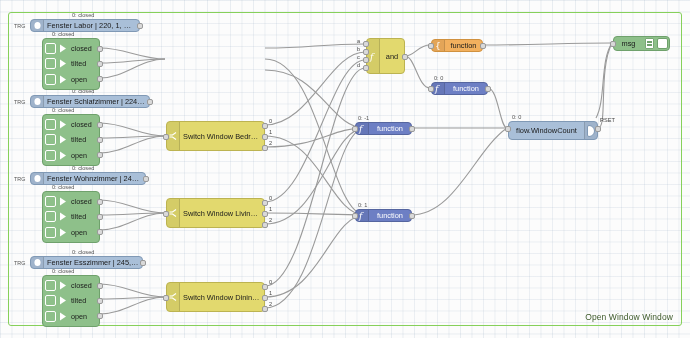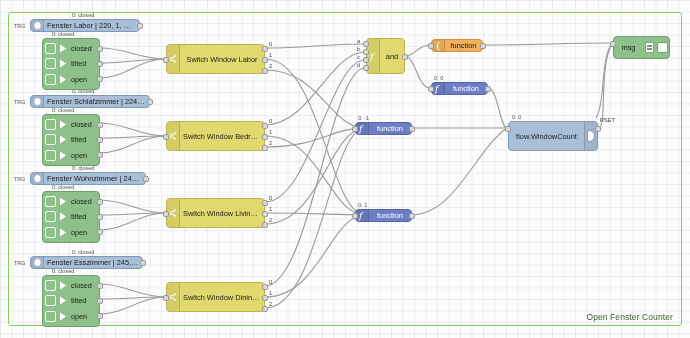--- a/index.html
+++ b/index.html
@@ -170,21 +170,21 @@
     border: 1px solid #8099b5;
     border-radius: 2px 6px 6px 2px;
   }
 </style>
 </head>
 <body>
 
 <div id="canvas">
 
   <div id="group">
-    <div id="group-label">Open Fenster Counter</div>
+    <div id="group-label">Open Window Window</div>
   </div>
 
   <svg id="wires" viewBox="0 0 690 338" xmlns="http://www.w3.org/2000/svg">
     <g fill="none" stroke="#9a9a9a" stroke-width="1.1">
 
       <path d="M100,48 C125,48 140,59 165,59"></path>
       <path d="M100,63 C125,63 140,59 165,59"></path>
       <path d="M100,78 C125,78 140,59 165,59"></path>
 
       <path d="M100,123 C125,123 140,136 165,136"></path>
@@ -409,35 +409,20 @@
           <svg width="8" height="9" viewBox="0 0 8 9">
             <polygon points="1,0.5 7,4.5 1,8.5" fill="#fff"></polygon>
           </svg>
         </span>
       <span class="rlbl">open</span>
       <span class="port out" style="top:4px;"></span>
     </div>
   </div>
   <div class="status" style="left:52px; top:268px;">0: closed</div>
 
-  <div class="node n-switch" style="left:166px; top:44px; width:99px; height:30px;">
-    <span class="ico">
-      <svg width="10" height="10" viewBox="0 0 10 10">
-          <path d="M8,1.5 L4.5,4 L1.5,4 M8,8.5 L4.5,6 L1.5,6" stroke="#fff" stroke-width="1.1" fill="none"></path>
-        </svg>
-    </span>
-    <span class="lbl">Switch Window Labor</span>
-    <span class="port in" style="top:12px;"></span>
-    <span class="port out" style="top:1px;"></span>
-    <span class="port out" style="top:12px;"></span>
-    <span class="port out" style="top:23px;"></span>
-    <span class="portlabel" style="right:-8px; top:-4px;">0</span>
-    <span class="portlabel" style="right:-8px; top:7px;">1</span>
-    <span class="portlabel" style="right:-8px; top:18px;">2</span>
-  </div>
 
   <div class="node n-switch" style="left:166px; top:121px; width:99px; height:30px;">
     <span class="ico">
       <svg width="10" height="10" viewBox="0 0 10 10">
           <path d="M8,1.5 L4.5,4 L1.5,4 M8,8.5 L4.5,6 L1.5,6" stroke="#fff" stroke-width="1.1" fill="none"></path>
         </svg>
     </span>
     <span class="lbl">Switch Window Bedroom</span>
     <span class="port in" style="top:12px;"></span>
     <span class="port out" style="top:1px;"></span>
@@ -538,32 +523,32 @@
       <svg width="9" height="11" viewBox="0 0 9 11">
           <text x="1" y="9" font-family="DejaVu Serif, serif" font-style="italic" font-size="9" fill="#fff">f</text>
         </svg>
     </span>
     <span class="lbl">function</span>
     <span class="port in" style="top:3px;"></span>
     <span class="port out" style="top:3px;"></span>
   </div>
   <div class="status" style="left:358px; top:202px;">0: 1</div>
 
-  <div class="node n-counter" style="left:508px; top:121px; width:90px; height:30px;">
+  <div class="node n-counter" style="left:508px; top:121px; width:90px; height:19px;">
     <span class="lbl" style="text-align:center;">flow.WindowCount</span>
     <span class="ico right">
       <span class="cnt-btn"></span>
     </span>
     <span class="port in" style="top:4px;"></span>
     <span class="port out" style="top:4px;"></span>
   </div>
   <div class="status" style="left:512px; top:114px;">0: 0</div>
   <div class="portlabel" style="left:600px; top:117px;">RSET</div>
 
-  <div class="node n-debug" style="left:613px; top:36px; width:57px; height:23px;">
+  <div class="node n-debug" style="left:613px; top:36px; width:57px; height:15px;">
     <span class="lbl" style="text-align:center;">msg</span>
     <span class="ico right" style="background:transparent; border-left:none; flex:0 0 12px;">
       <span class="dbg-lines">
         <i></i>
           <i></i>
           <i></i>
           <i></i>
       </span>
     </span>
     <span class="ico right" style="background:transparent; border-left:none; flex:0 0 14px;">

